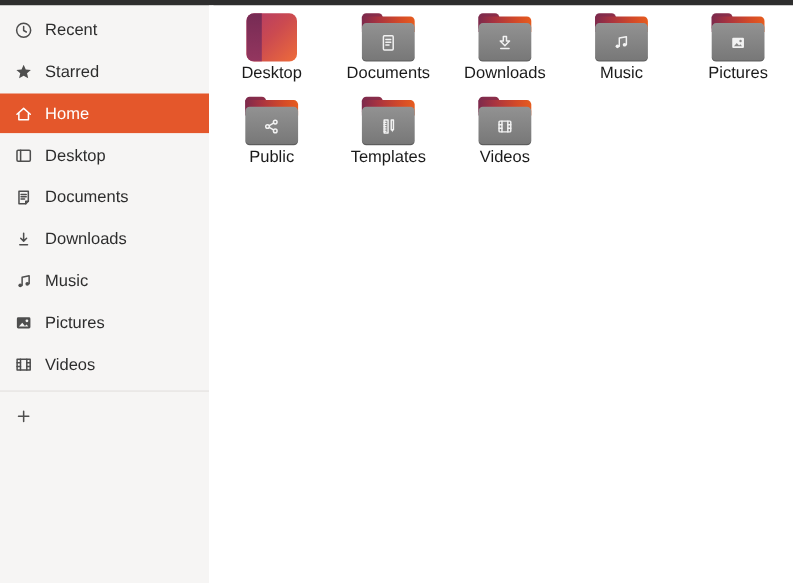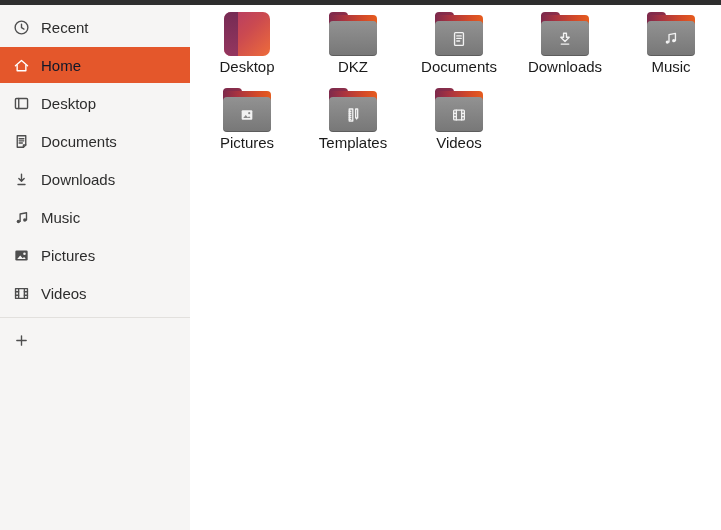--- a/index.html
+++ b/index.html
@@ -18,21 +18,21 @@
     background:var(--sidebar-bg,#f6f5f4);
     border-right:1px solid #dcdcdc;box-sizing:border-box;
   }
   .side-list{padding-top:4px;}
   .side-item{
     height:36px;margin-bottom:2px;display:flex;align-items:center;
     padding-left:13px;gap:11px;font-size:15px;color:#2d2d2d;cursor:default;
   }
   .side-item .icon{width:17px;height:17px;flex:0 0 17px;color:#4e4e4e;display:flex;}
   .side-item .icon svg{width:100%;height:100%;}
-  .side-item.selected{background:var(--accent,#e4572b);color:#0f172a;}
+  .side-item.selected{background:var(--accent,#e4572b);color:#ffffff;}
   .side-item.selected .icon{color:#ffffff;}
   .side-sep{height:1px;background:#e2e0dd;margin:6px 0 4px 0;}
   
   .main{position:absolute;left:190px;top:5px;right:0;bottom:0;background:#ffffff;}
   .grid{
     position:absolute;left:4px;top:3px;
     display:grid;grid-template-columns:repeat(5,106px);grid-auto-rows:76px;
   }
   .file-item{display:flex;flex-direction:column;align-items:center;padding-top:4px;}
   .file-label{margin-top:2px;font-size:15px;line-height:18px;color:#1a1a1a;white-space:nowrap;}
@@ -77,20 +77,28 @@
   <div class="side-list" id="sidebar-list">
       <div class="side-item">
         <span class="icon">
           <svg viewBox="0 0 16 16">
             <circle cx="8" cy="8" r="6" fill="none" stroke="currentColor" stroke-width="1.3" stroke-linecap="round" stroke-linejoin="round"></circle>
             <path d="M8 4.8V8.2L10.3 9.5" fill="none" stroke="currentColor" stroke-width="1.3" stroke-linecap="round" stroke-linejoin="round"></path>
           </svg>
         </span>
         <span>Recent</span>
       </div>
+      <div class="side-item">
+        <span class="icon">
+          <svg viewBox="0 0 16 16">
+            <path d="M8 1.8l1.8 4 4.4.4-3.3 2.9 1 4.3L8 11.1l-3.9 2.3 1-4.3-3.3-2.9 4.4-.4z" fill="currentColor"></path>
+          </svg>
+        </span>
+        <span>Starred</span>
+      </div>
       <div class="side-item selected">
         <span class="icon">
           <svg viewBox="0 0 16 16">
             <path d="M2.3 8.3L8 3.3l5.7 5" fill="none" stroke="currentColor" stroke-width="1.3" stroke-linecap="round" stroke-linejoin="round"></path>
             <path d="M3.9 7.7V13h8.2V7.7" fill="none" stroke="currentColor" stroke-width="1.3" stroke-linecap="round" stroke-linejoin="round"></path>
           </svg>
         </span>
         <span>Home</span>
       </div>
       <div class="side-item">
@@ -170,28 +178,20 @@
         <div class="desktop-icon">
           <div class="desk-strip"></div>
         </div>
         <span class="file-label">Desktop</span>
       </div>
       <div class="file-item">
         <div class="folder">
           <span class="f-tab"></span>
           <span class="f-flap"></span>
           <span class="f-body"></span>
-        </div>
-        <span class="file-label">DKZ</span>
-      </div>
-      <div class="file-item">
-        <div class="folder">
-          <span class="f-tab"></span>
-          <span class="f-flap"></span>
-          <span class="f-body"></span>
           <span class="f-glyph">
             <svg viewBox="0 0 18 18">
               <rect x="5" y="3.2" width="8" height="11.6" rx="0.8" fill="none" stroke="#f2f2f2" stroke-width="1.2" stroke-linecap="round" stroke-linejoin="round"></rect>
               <path d="M7 6.2h4M7 8.5h4M7 10.8h2.6" fill="none" stroke="#f2f2f2" stroke-width="1.2" stroke-linecap="round" stroke-linejoin="round"></path>
             </svg>
           </span>
         </div>
         <span class="file-label">Documents</span>
       </div>
       <div class="file-item">
@@ -230,20 +230,36 @@
           <span class="f-body"></span>
           <span class="f-glyph">
             <svg viewBox="0 0 18 18">
               <rect x="4.2" y="4.8" width="9.6" height="8.4" rx="0.9" fill="#f2f2f2"></rect>
               <circle cx="11" cy="7.4" r="1" fill="#8a8a8a"></circle>
               <path d="M5.6 11.7l2.3-2.6 1.9 2.1 1.1-1 1.3 1.5z" fill="#8a8a8a"></path>
             </svg>
           </span>
         </div>
         <span class="file-label">Pictures</span>
+      </div>
+      <div class="file-item">
+        <div class="folder">
+          <span class="f-tab"></span>
+          <span class="f-flap"></span>
+          <span class="f-body"></span>
+          <span class="f-glyph">
+            <svg viewBox="0 0 18 18">
+              <circle cx="11.9" cy="5.4" r="1.5" fill="none" stroke="#f2f2f2" stroke-width="1.2" stroke-linecap="round" stroke-linejoin="round"></circle>
+              <circle cx="11.9" cy="12.6" r="1.5" fill="none" stroke="#f2f2f2" stroke-width="1.2" stroke-linecap="round" stroke-linejoin="round"></circle>
+              <circle cx="5.6" cy="9" r="1.5" fill="none" stroke="#f2f2f2" stroke-width="1.2" stroke-linecap="round" stroke-linejoin="round"></circle>
+              <path d="M7 8.3l3.5-2.1M7 9.7l3.5 2.1" fill="none" stroke="#f2f2f2" stroke-width="1.2" stroke-linecap="round" stroke-linejoin="round"></path>
+            </svg>
+          </span>
+        </div>
+        <span class="file-label">Public</span>
       </div>
       <div class="file-item">
         <div class="folder">
           <span class="f-tab"></span>
           <span class="f-flap"></span>
           <span class="f-body"></span>
           <span class="f-glyph">
             <svg viewBox="0 0 18 18">
               <rect x="5.6" y="3.6" width="3.2" height="10.8" fill="none" stroke="#f2f2f2" stroke-width="1.2" stroke-linecap="round" stroke-linejoin="round"></rect>
               <path d="M5.6 5.6h1.5M5.6 7.4h1.5M5.6 9.2h1.5M5.6 11h1.5M5.6 12.8h1.5" fill="none" stroke="#f2f2f2" stroke-width="1.2" stroke-linecap="round" stroke-linejoin="round"></path>

